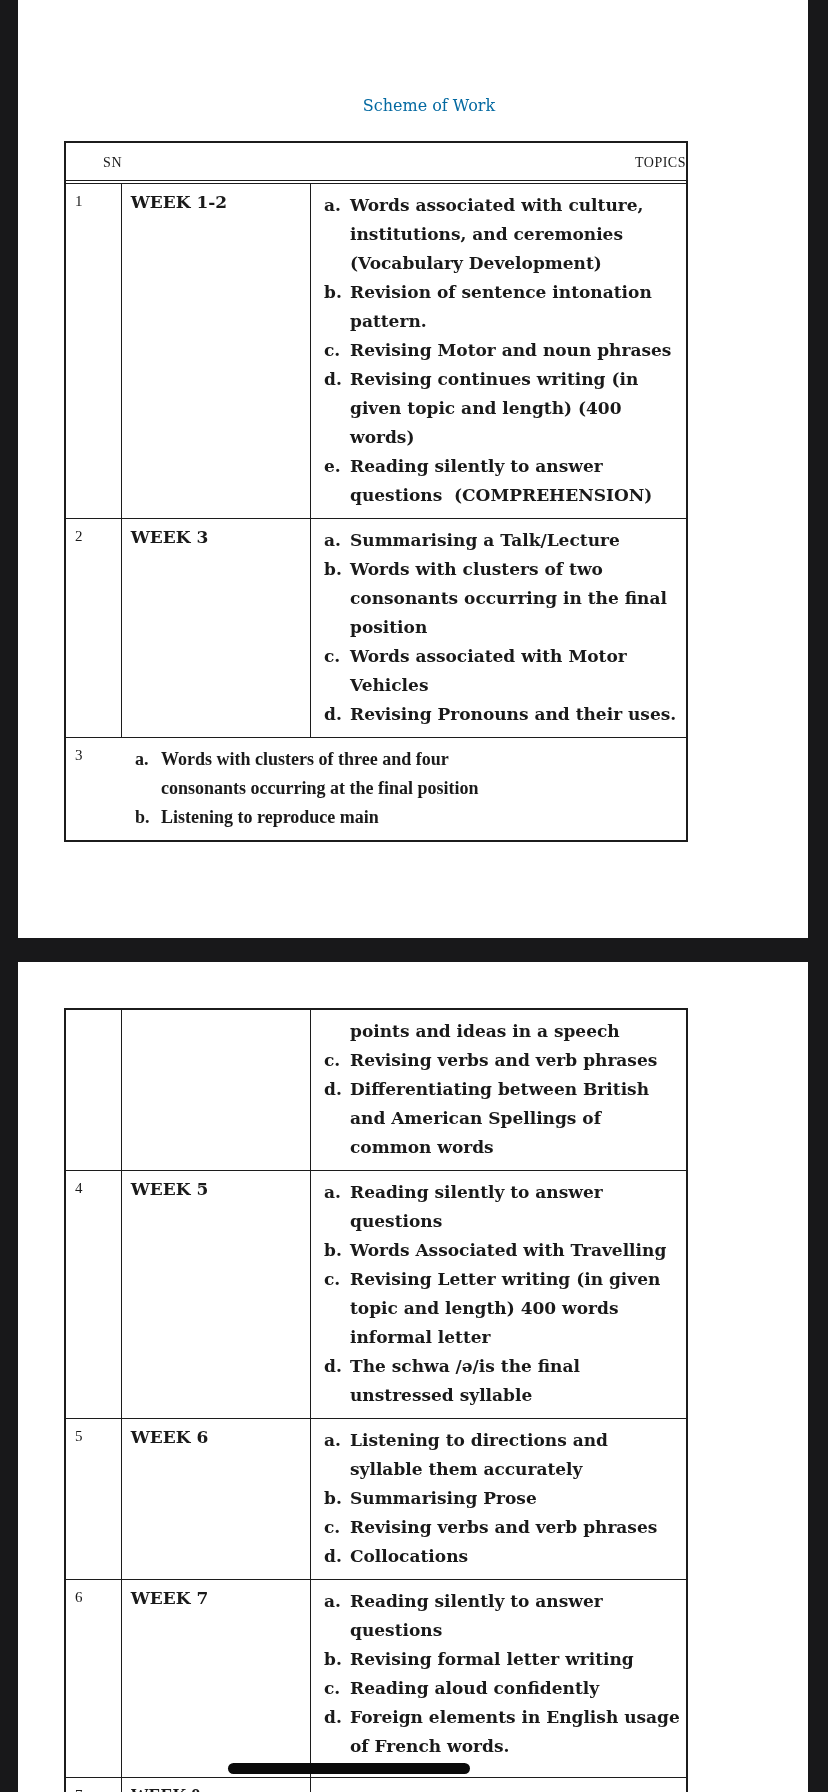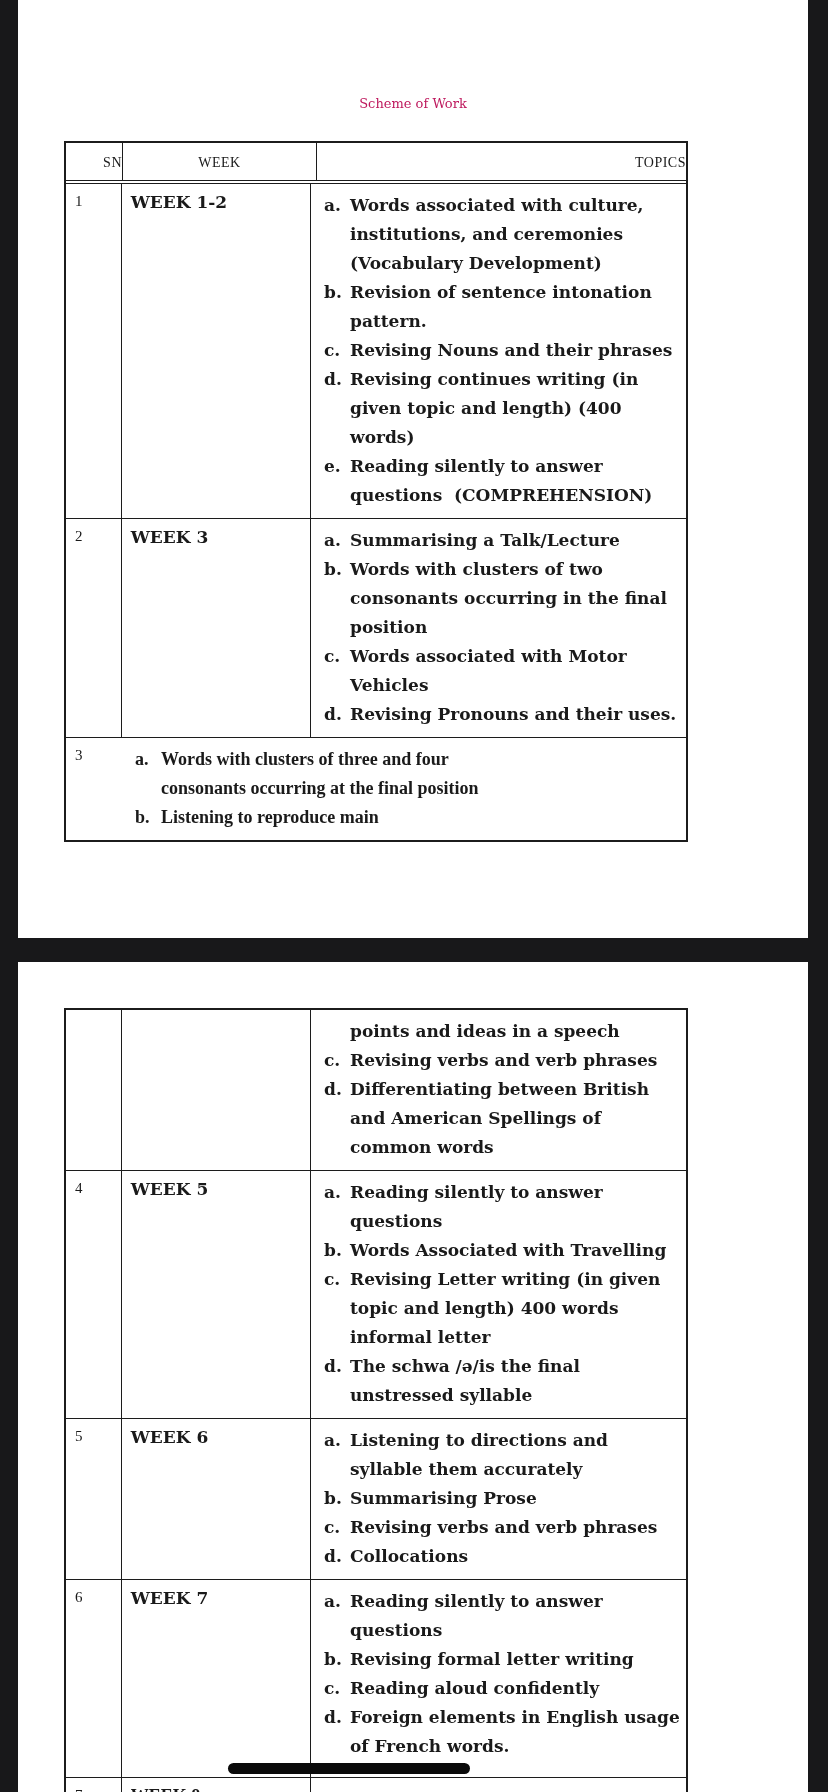--- a/index.html
+++ b/index.html
@@ -15,25 +15,25 @@
     position:absolute;
     left:18px;
     width:790px;
     background:#ffffff;
   }
   #page1 { top:0; height:938px; }
   #page2 { top:962px; height:830px; }
 
   .doc-title {
     position:absolute;
-    top:96px; left:0; width:100%;
+    top:96px; left:16px; width:100%;
     text-align:center;
-    font-size:13px;
+    font-size:16px;
     font-weight:400;
-    color:#be185d;
+    color:#0369a1;
   }
 
   .tbl {
     position:absolute;
     left:46px;
     width:624px;
     border:2px solid #1c1c1c;
     background:transparent;
     z-index:2;
   }
@@ -120,38 +120,37 @@
 </head>
 <body>
 
 <div class="page" id="page1">
   <div class="doc-title">Scheme of Work</div>
 
 
   <div class="tbl" id="table1">
     <div class="thead">
       <div class="hc hc-sn">SN</div>
-      <div class="hc hc-week">WEEK</div>
       <div class="hc hc-topics">TOPICS</div>
     </div>
   <div class="trow">
         <div class="cell-sn">1</div>
         <div class="cell-week">WEEK 1-2</div>
         <div class="cell-topics">
           <div class="titem">
             <span class="tmark">a.</span>
             <span class="ttext">Words associated with culture, institutions, and ceremonies (Vocabulary Development)</span>
           </div>
           <div class="titem">
             <span class="tmark">b.</span>
             <span class="ttext">Revision of sentence intonation pattern.</span>
           </div>
           <div class="titem">
             <span class="tmark">c.</span>
-            <span class="ttext">Revising Nouns and their phrases</span>
+            <span class="ttext">Revising Motor and noun phrases</span>
           </div>
           <div class="titem">
             <span class="tmark">d.</span>
             <span class="ttext">Revising continues writing (in given topic and length) (400 words)</span>
           </div>
           <div class="titem">
             <span class="tmark">e.</span>
             <span class="ttext">Reading silently to answer questions  (COMPREHENSION)</span>
           </div>
         </div>

